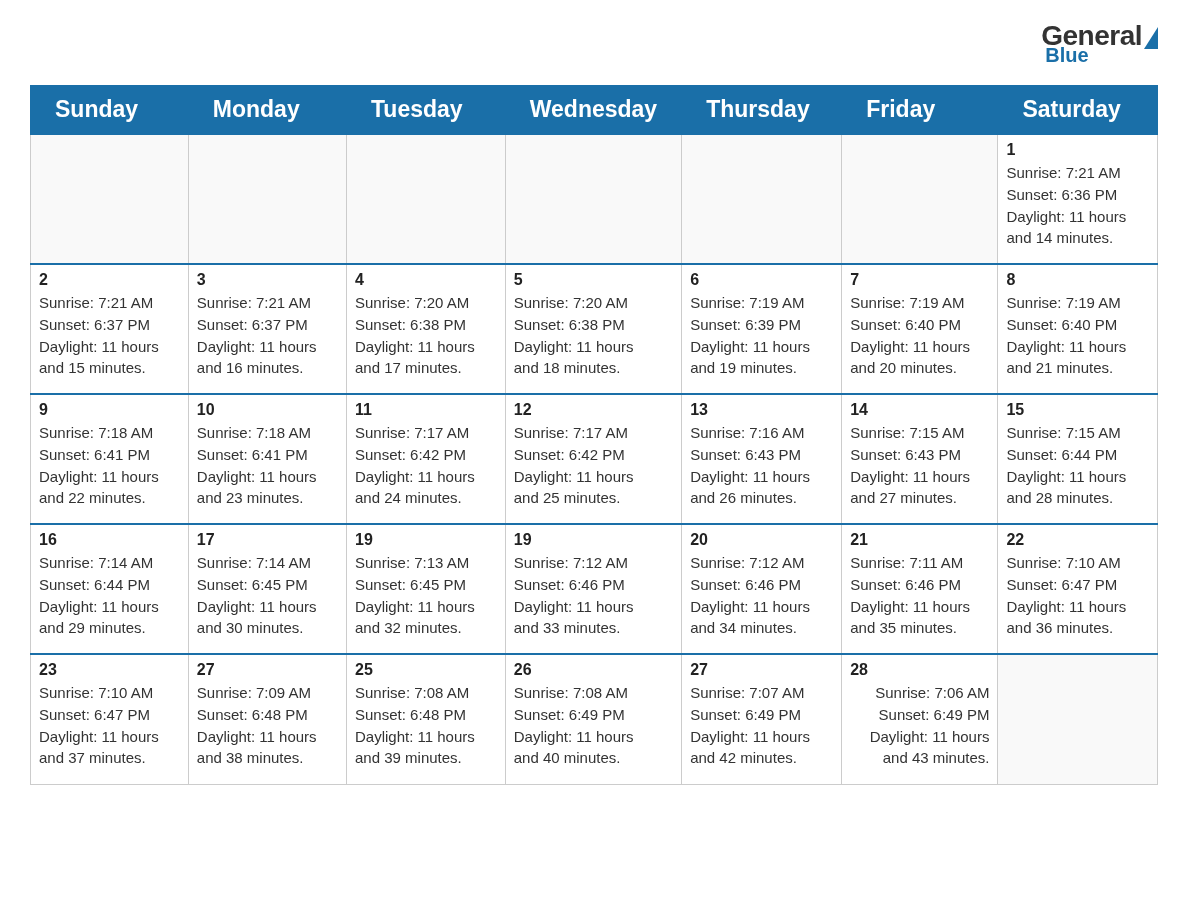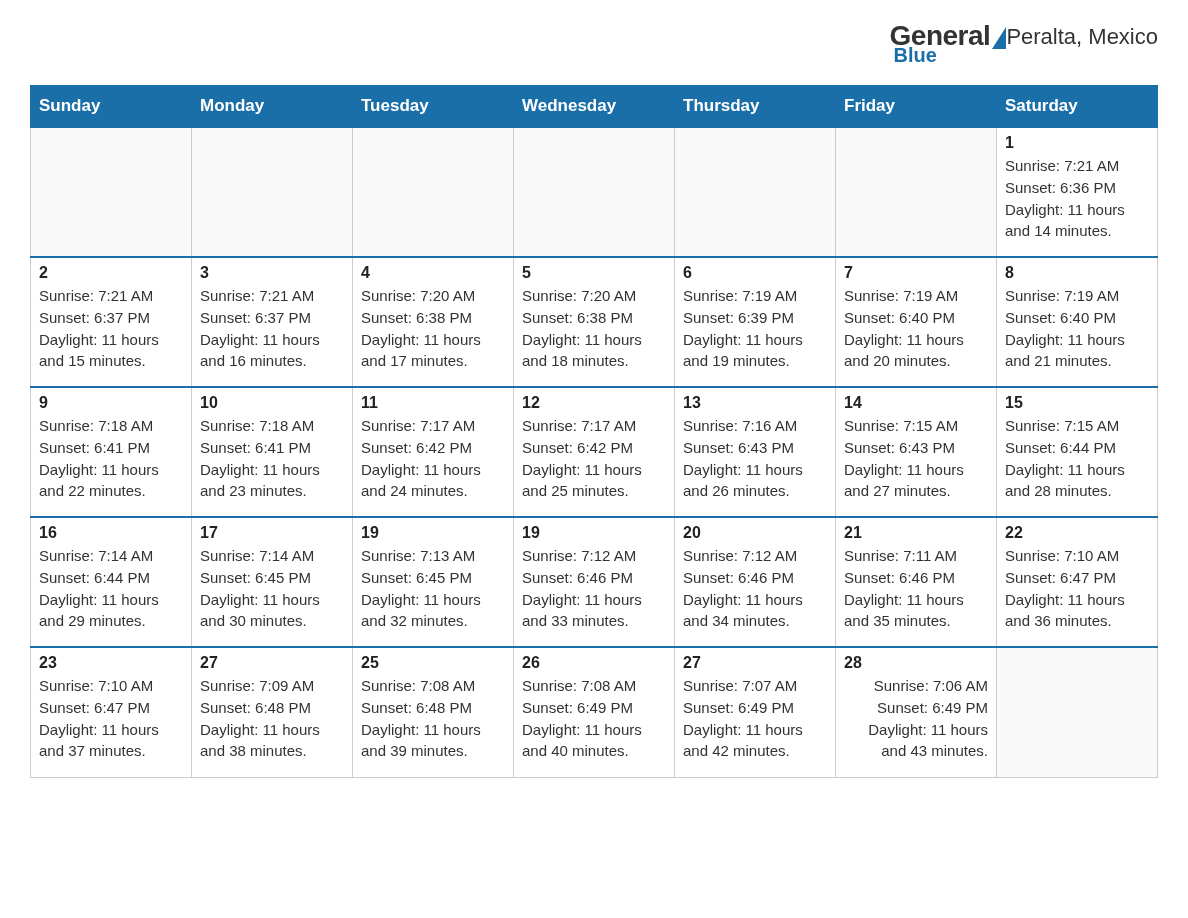--- a/index.html
+++ b/index.html
@@ -61,23 +61,23 @@
       margin-top: 4px;
     }
     .calendar {
       width: 100%;
       border-collapse: collapse;
       margin-top: 10px;
     }
     .calendar th {
       background-color: #1a6fa8;
       color: #fff;
-      font-size: 17px;
-      font-weight: bold;
-      padding: 10px 8px;
+      font-size: 23px;
+      font-weight: bold;
+      padding: 10px 24px;
       text-align: left;
       border: 1px solid #1a6fa8;
     }
     .calendar td {
       vertical-align: top;
       padding: 6px 8px;
       border: 1px solid #ccc;
       border-top: 2px solid #1a6fa8;
       width: calc(100% / 7);
       min-height: 120px;
@@ -113,21 +113,20 @@
 
 <div class="header">
   <div class="logo">
     <div class="logo-top">
       <span class="logo-general">General</span>
       <div class="logo-triangle"></div>
     </div>
     <div class="logo-bottom">Blue</div>
   </div>
   <div class="title-block">
-    <div class="location">Peralta, Mexico</div>
   </div>
 </div>
 
 <table class="calendar">
   <thead>
     <tr>
     <th>Sunday</th>
         <th>Monday</th>
         <th>Tuesday</th>
         <th>Wednesday</th>

